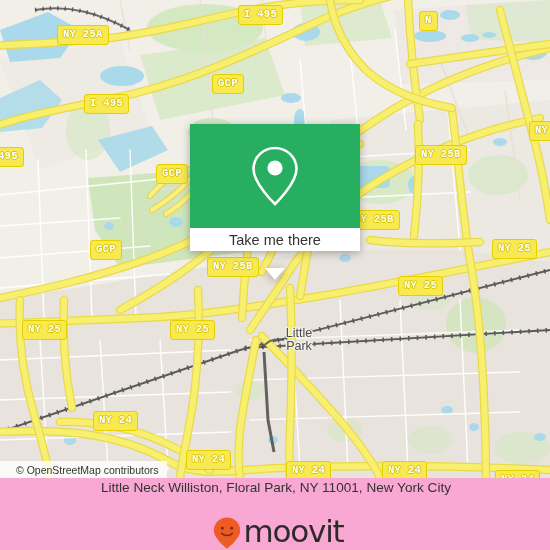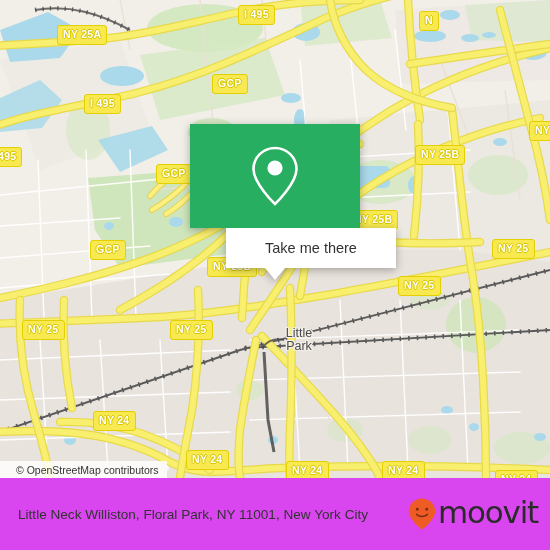--- a/index.html
+++ b/index.html
@@ -35,21 +35,21 @@
 
   
   .shield {
     position: absolute;
     background: #f7e94f;
     border: 1.6px solid #e4d000;
     border-radius: 3px;
     color: #ffffff;
     font-size: 10.5px;
     font-weight: bold;
-    font-family: Liberation Sans, sans-serif;
+    font-family: Liberation Mono, monospace;
     line-height: 1;
     padding: 3px 5px 4px 5px;
     white-space: nowrap;
     letter-spacing: .3px;
     text-shadow:
        1px 0 0 #d9c800, -1px 0 0 #d9c800,
        0 1px 0 #d9c800, 0 -1px 0 #d9c800;
     box-sizing: border-box;
   }
 
@@ -80,27 +80,26 @@
   #popup-image {
     width: 170px;
     height: 104px;
     background: #27ae60;
     display: flex;
     align-items: center;
     justify-content: center;
   }
   #popup-cta {
     width: 170px;
-    height: 40px;
+    height: 23px;
     background: #ffffff;
     display: flex;
     align-items: center;
     justify-content: center;
     cursor: pointer;
-    margin-left: 36px;
   }
   #popup-cta-label {
     font-size: 14.5px;
     color: #333333;
     font-family: "Liberation Sans", sans-serif;
   }
   #popup-tail {
     position: absolute;
     left: 50%;
     top: 144px;
@@ -127,25 +126,26 @@
     white-space: nowrap;
   }
 
   
   #footer {
     position: absolute;
     left: 0;
     top: 478px;
     width: 550px;
     height: 72px;
-    background: #d946ef;
+    background: #f9a8d4;
     display: flex;
     align-items: center;
     box-sizing: border-box;
     padding: 0 12px 0 18px;
+    flex-direction: column;
   }
   #footer-address {
     flex: 1;
     font-size: 13.6px;
     color: #333333;
     line-height: 19px;
     font-family: "Liberation Sans", sans-serif;
     padding-right: 4px;
   }
   #footer-brand {

